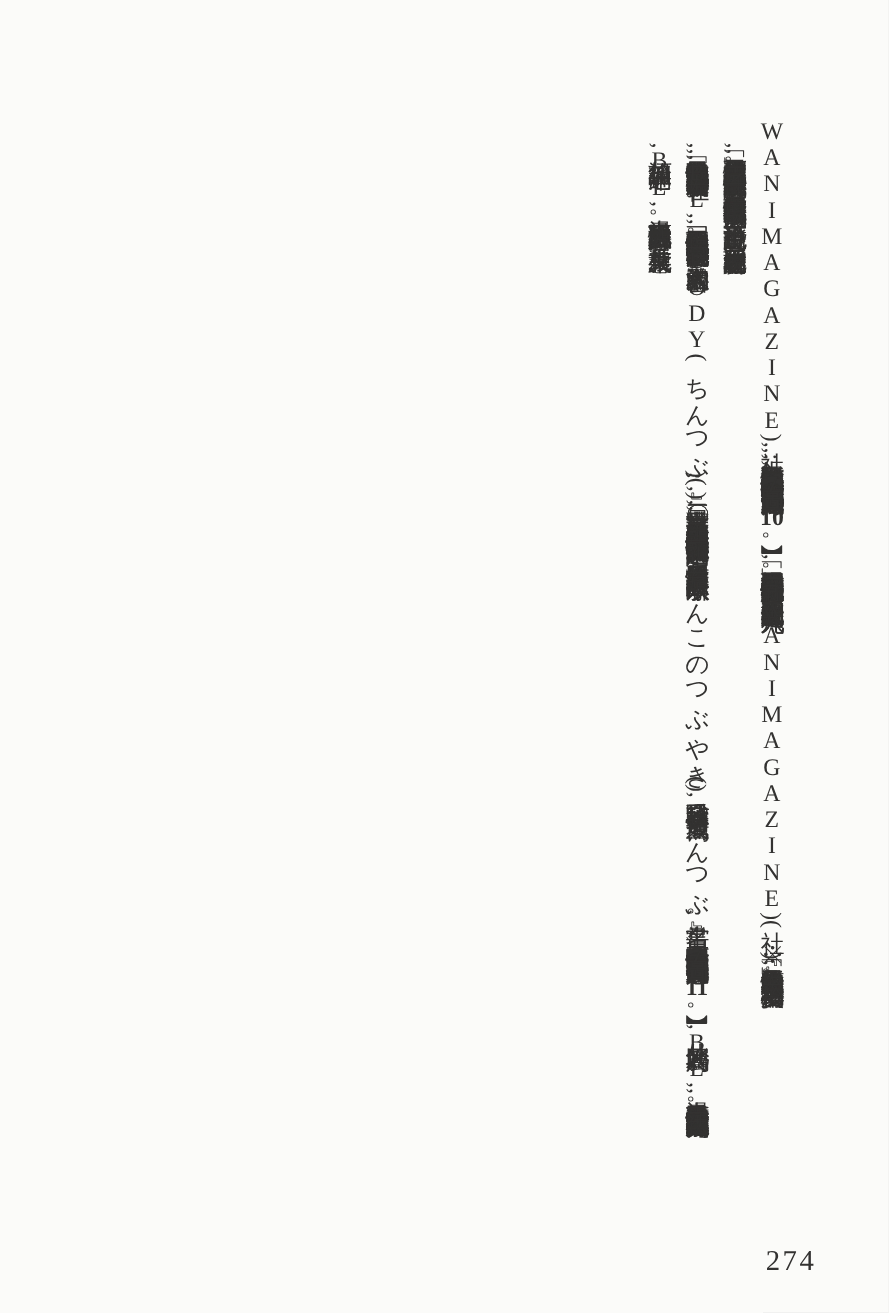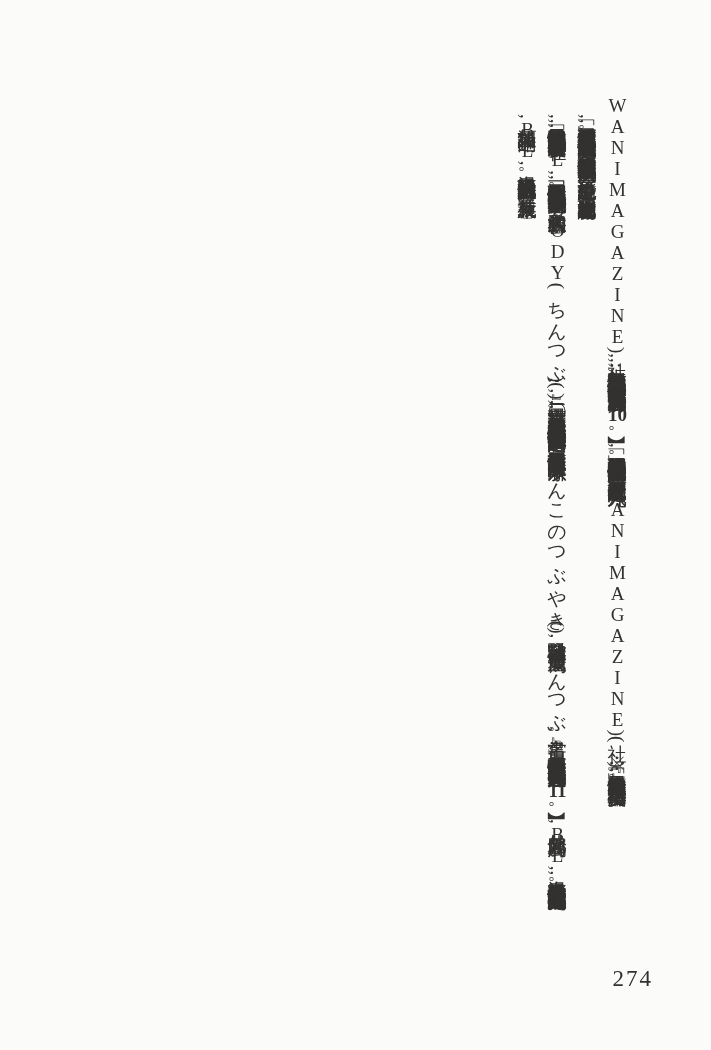--- a/index.html
+++ b/index.html
@@ -42,21 +42,21 @@
   }
   .tcy {
     text-combine-upright: all;
     -webkit-text-combine: horizontal;
   }
   .figref {
     font-weight: bold;
   }
   .page-number {
     position: absolute;
-    top: 966px;
+    top: 996px;
     right: 58px;
     writing-mode: horizontal-tb;
     font-size: 23px;
     letter-spacing: 2px;
     color: #333231;
   }
 </style>
 </head>
 <body>
 

